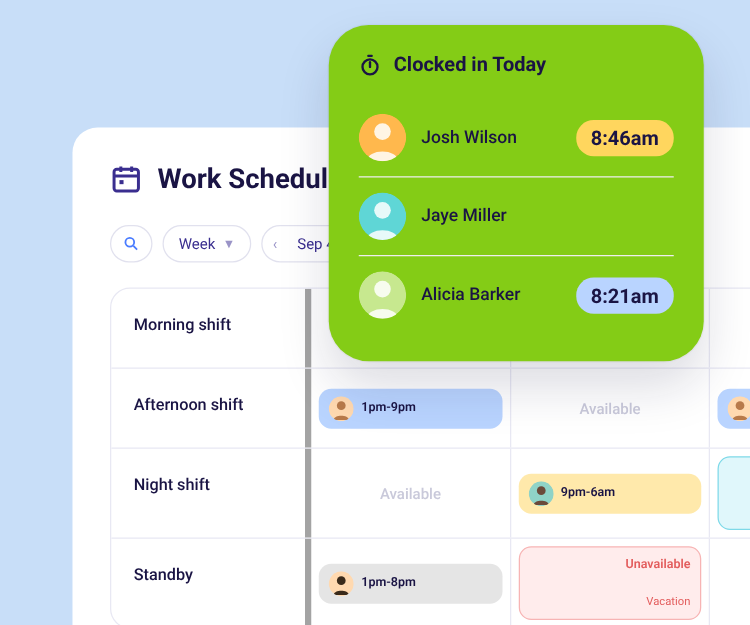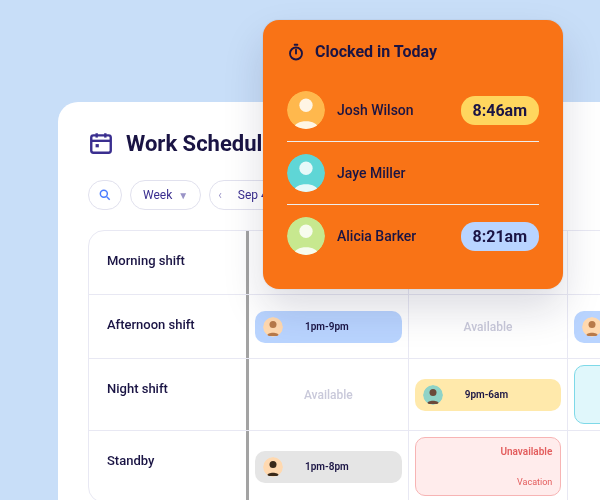--- a/index.html
+++ b/index.html
@@ -11,31 +11,31 @@
 .filter-row{display:flex;gap:8px;margin-bottom:20px;align-items:center}
 .pill{border:1px solid #e1e1ee;border-radius:20px;background:#fff;height:30px;display:flex;align-items:center;padding:0 12px;font-size:12px;color:#3a2e8f;gap:6px}
 .pill.icon-only{width:34px;padding:0;justify-content:center}
 .nav-pill{border:1px solid #e1e1ee;border-radius:20px;background:#fff;height:30px;display:flex;align-items:center;font-size:12px;color:#3a2e8f}
 .nav-btn{padding:0 8px;color:#9a94c7;cursor:pointer}
 .nav-label{padding:0 8px}
 .chev{font-size:10px;color:#9a94c7}
 .grid{border:1px solid #e8e8f3;border-radius:16px;overflow:hidden}
 .row{display:flex;border-bottom:1px solid #e8e8f3;min-height:64px}
 .row:last-child{border-bottom:none}
-.row-label{width:160px;padding:22px 18px;font-size:13px;color:#1a1444;font-weight:500;border-right:3px solid #a3a3a3;flex-shrink:0}
+.row-label{width:160px;padding:22px 18px;font-size:13px;color:#1a1444;font-weight:500;border-right:5px solid #a3a3a3;flex-shrink:0}
 .cells{display:flex;flex:1}
 .cell{flex:1;border-right:1px solid #e8e8f3;display:flex;align-items:center;justify-content:center;padding:6px;min-width:0}
 .cell:last-child{border-right:none}
-.shift-chip{border-radius:10px;padding:6px 8px;display:flex;align-items:center;gap:22px;font-size:10px;font-weight:600;color:#1a1444;width:100%}
+.shift-chip{border-radius:10px;padding:6px 8px;display:flex;align-items:center;gap:6px;font-size:10px;font-weight:600;color:#1a1444;width:100%}
 .avatar-sm{width:20px;height:20px;border-radius:50%;flex-shrink:0}
 .avail{font-size:12px;color:#c9c9da;font-weight:500}
 .status-box{border-radius:10px;padding:8px;text-align:right;width:100%}
 .status-title{font-size:10px;font-weight:600}
 .status-sub{font-size:9px;margin-top:20px}
-.clocked-card{position:absolute;left:263px;top:20px;width:300px;background:#f97316;border-radius:16px;padding:22px 24px;box-shadow:0 20px 40px rgba(20,20,60,0.15),0 0 0 1px rgba(0,0,0,0.03)}
+.clocked-card{position:absolute;left:263px;top:20px;width:300px;background:#84cc16;border-radius:32px;padding:22px 24px;box-shadow:0 20px 40px rgba(20,20,60,0.15),0 0 0 1px rgba(0,0,0,0.03)}
 .clocked-header{display:flex;align-items:center;gap:10px;margin-bottom:18px}
 .stopwatch{width:18px;height:18px;color:#1a1444}
 .clocked-title{font-size:16px;font-weight:700;color:#1a1444}
 .person{display:flex;align-items:center;padding:12px 0;border-bottom:1px solid #eee}
 .person:last-child{border-bottom:none}
 .avatar-lg{width:38px;height:38px;border-radius:50%;margin-right:12px;flex-shrink:0}
 .pname{flex:1;font-size:14px;color:#1a1444;font-weight:500}
 .time-badge{font-size:16px;font-weight:700;padding:5px 12px;border-radius:14px;color:#1a1444}
 </style>
 </head>

